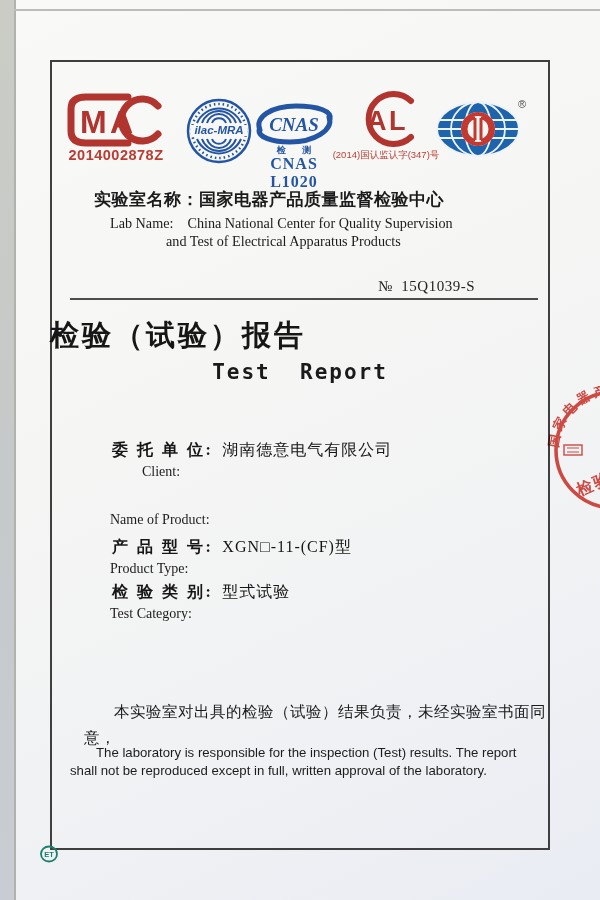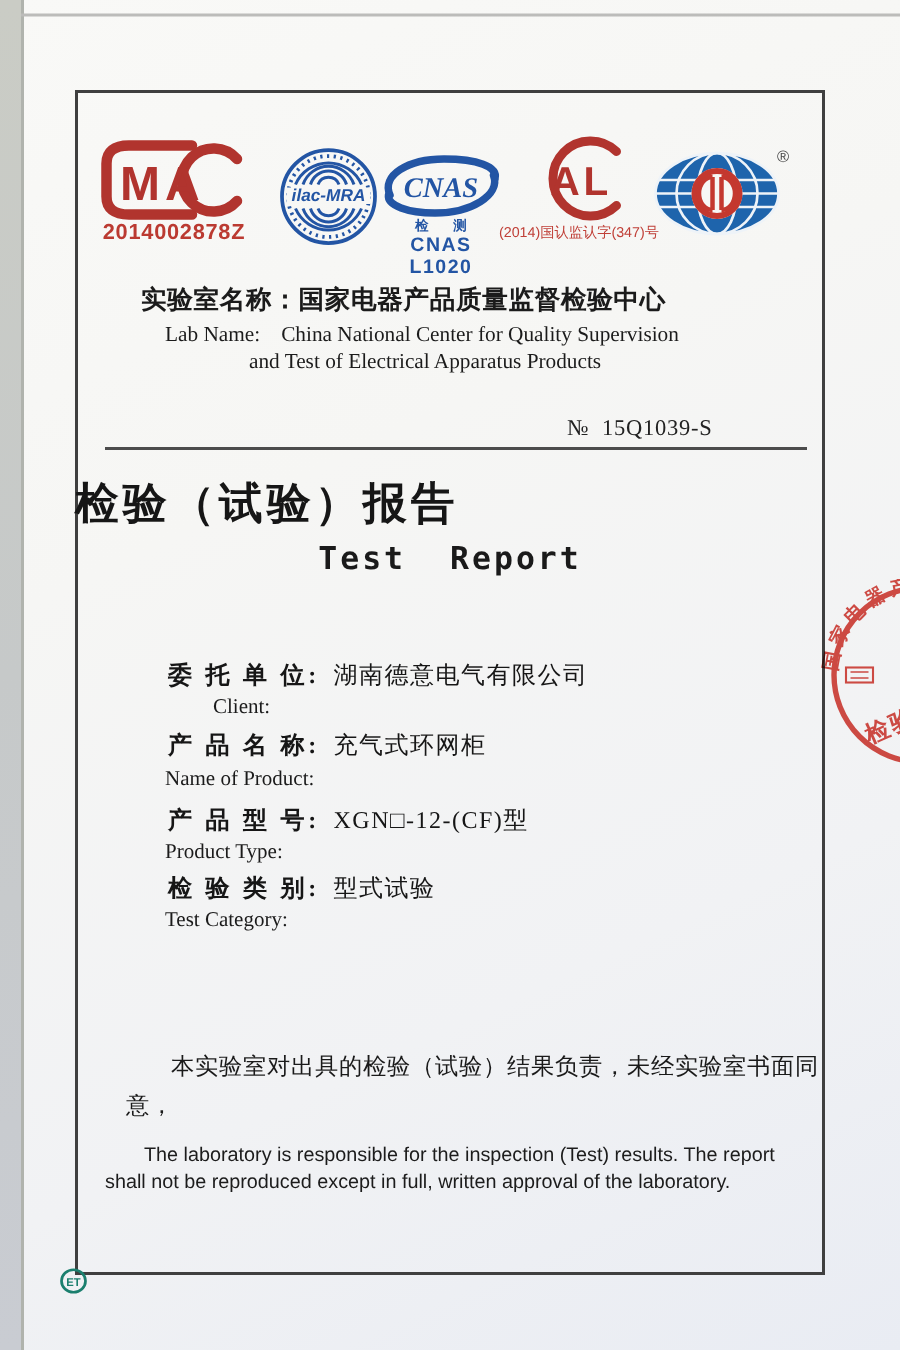--- a/index.html
+++ b/index.html
@@ -17,22 +17,22 @@
   .page-border { left:50px; top:60px; width:500px; height:790px;
     border:2px solid #3f3f3f; }
   
   .cert-no-cma { left:60px; top:147px; width:112px; text-align:center;
     color:#bb3a31; font-family:"Liberation Sans",sans-serif; font-weight:bold;
     font-size:14.5px; letter-spacing:.5px; }
   .cnas-sub1 { left:252px; top:144px; width:84px; text-align:center; color:#2355a4;
     font-size:9px; font-weight:bold; letter-spacing:7px; text-indent:7px;
     font-family:"Liberation Sans",sans-serif; }
   .cnas-sub2 { left:252px; top:155px; width:84px; text-align:center; color:#2355a4;
-    font-size:13px; font-weight:bold; letter-spacing:1px;
-    font-family:Liberation Sans, sans-serif; }
+    font-size:16px; font-weight:bold; letter-spacing:1px;
+    font-family:Liberation Serif, serif; }
   .cert-no-cal { left:326px; top:149px; width:120px; text-align:center; color:#c04038;
     font-size:9.5px; font-family:Liberation Sans, sans-serif; }
   
   .lab-cn { left:94px; top:188px; font-size:17px; font-weight:bold; color:#1b1b1b;
     letter-spacing:.5px; }
   .lab-en-1 { left:110px; top:215px; font-size:14.2px; color:#1b1b1b; }
   .lab-en-1 .gap { display:inline-block; width:14px; }
   .lab-en-2 { left:166px; top:233px; font-size:14.2px; color:#1b1b1b; }
   
   .report-no { left:378px; top:278px; font-size:15px; color:#222; letter-spacing:.5px; }
@@ -49,21 +49,21 @@
   .field-cn .val { margin-left:9px; letter-spacing:1px; }
   .f1 { left:112px; top:440px; } .f1en { left:142px; top:464px; }
   .f2 { left:112px; top:487px; } .f2en { left:110px; top:512px; }
   .f3 { left:112px; top:537px; } .f3en { left:110px; top:561px; }
   .f4 { left:112px; top:582px; } .f4en { left:110px; top:606px; }
   .field-en { font-size:14px; color:#1b1b1b; }
   
   .stmt-cn { left:84px; top:699px; width:468px; font-size:15.5px; line-height:26px;
     color:#1a1a1a; letter-spacing:.5px; }
   .stmt-cn .indent { text-indent:30px; }
-  .stmt-en { left:70px; top:761px; width:476px; font-size:13.2px; line-height:17.5px;
+  .stmt-en { left:70px; top:744px; width:476px; font-size:13.2px; line-height:17.5px;
     color:#1c1c1c; text-indent:26px; font-family:"Liberation Sans","DejaVu Sans",sans-serif; }
   
   .stamp { left:542px; top:386px; mix-blend-mode:multiply; }
   .corner-mark { left:39px; top:845px; }
 </style>
 </head>
 <body>
 
 <div class="scan">
 
@@ -142,24 +142,23 @@
 
   <div class="abs report-no"><span>№</span>&nbsp;&nbsp;<span>15Q1039-S</span></div>
   <div class="abs rule"></div>
 
   <div class="abs title-cn">检验（试验）报告</div>
   <div class="abs title-en">Test  Report</div>
 
   <div class="abs field-cn f1"><span class="lbl">委 托 单 位:</span><span class="val">湖南德意电气有限公司</span></div>
   <div class="abs field-en f1en">Client:</div>
 
-  <div class="abs field-cn f2"><span class="lbl">产 品 名 称:</span><span class="val">充气式环网柜</span></div>
   <div class="abs field-en f2en">Name of Product:</div>
 
-  <div class="abs field-cn f3"><span class="lbl">产 品 型 号:</span><span class="val">XGN□-12-(CF)型</span></div>
+  <div class="abs field-cn f3"><span class="lbl">产 品 型 号:</span><span class="val">XGN□-11-(CF)型</span></div>
   <div class="abs field-en f3en">Product Type:</div>
 
   <div class="abs field-cn f4"><span class="lbl">检 验 类 别:</span><span class="val">型式试验</span></div>
   <div class="abs field-en f4en">Test Category:</div>
 
   <div class="abs stmt-cn">
     <div class="indent">本实验室对出具的检验（试验）结果负责，未经实验室书面同意，</div>
   </div>
   <div class="abs stmt-en">The laboratory is responsible for the inspection (Test) results. The report shall not be reproduced except in full, written approval of the laboratory.</div>
 

